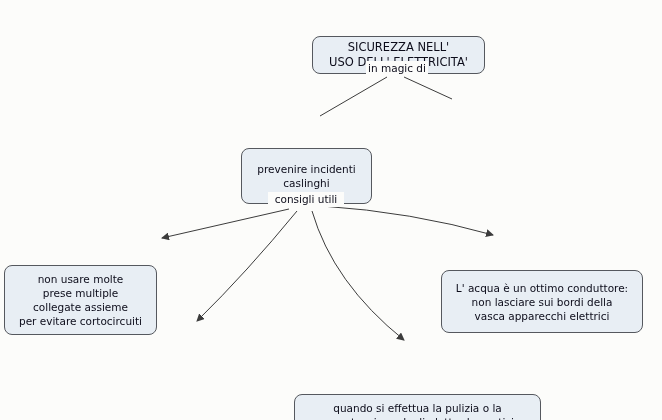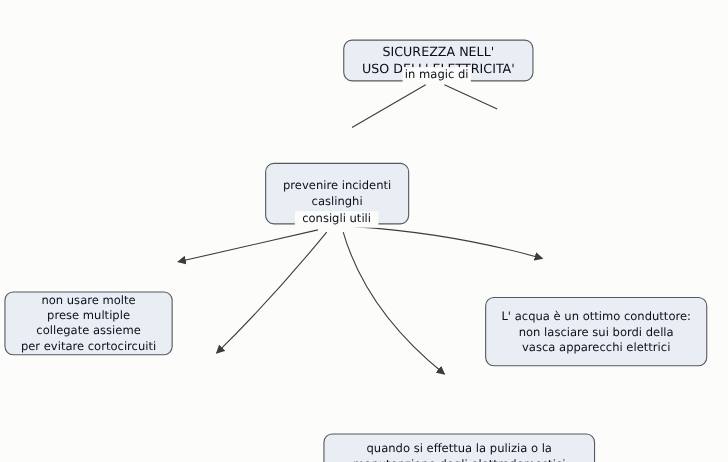--- a/index.html
+++ b/index.html
@@ -50,21 +50,21 @@
     white-space: pre;
     color: var(--text, #0c0c1a);
     font-size: 10.5px;
     line-height: 15px;
     background: var(--background, #fcfcfa);
   }
   
   .n-title    { left: 312px; top: 4px;   width: 173px; height: 38px; }
   .n-prevenire{ left: 241px; top: 116px; width: 131px; height: 56px; }
   .n-incidente{ left: 401px; top: 99px;  width: 178px; height: 72px; }
-  .n-multiple { left: 4px;   top: 233px; width: 153px; height: 58px; }
+  .n-multiple { left: 4px;   top: 233px; width: 153px; height: 70px; }
   .n-magic    { left: 86px;  top: 326px; width: 186px; height: 89px; }
   .n-pulizia  { left: 294px; top: 362px; width: 247px; height: 55px; }
   .n-acqua    { left: 441px; top: 238px; width: 202px; height: 63px; }
   .l-incaso   { left: 366px; top: 61px;  width: 62px; }
   .l-consigli { left: 268px; top: 192px; width: 76px; }
 </style>
 </head>
 <body>
 
 <div class="canvas">

